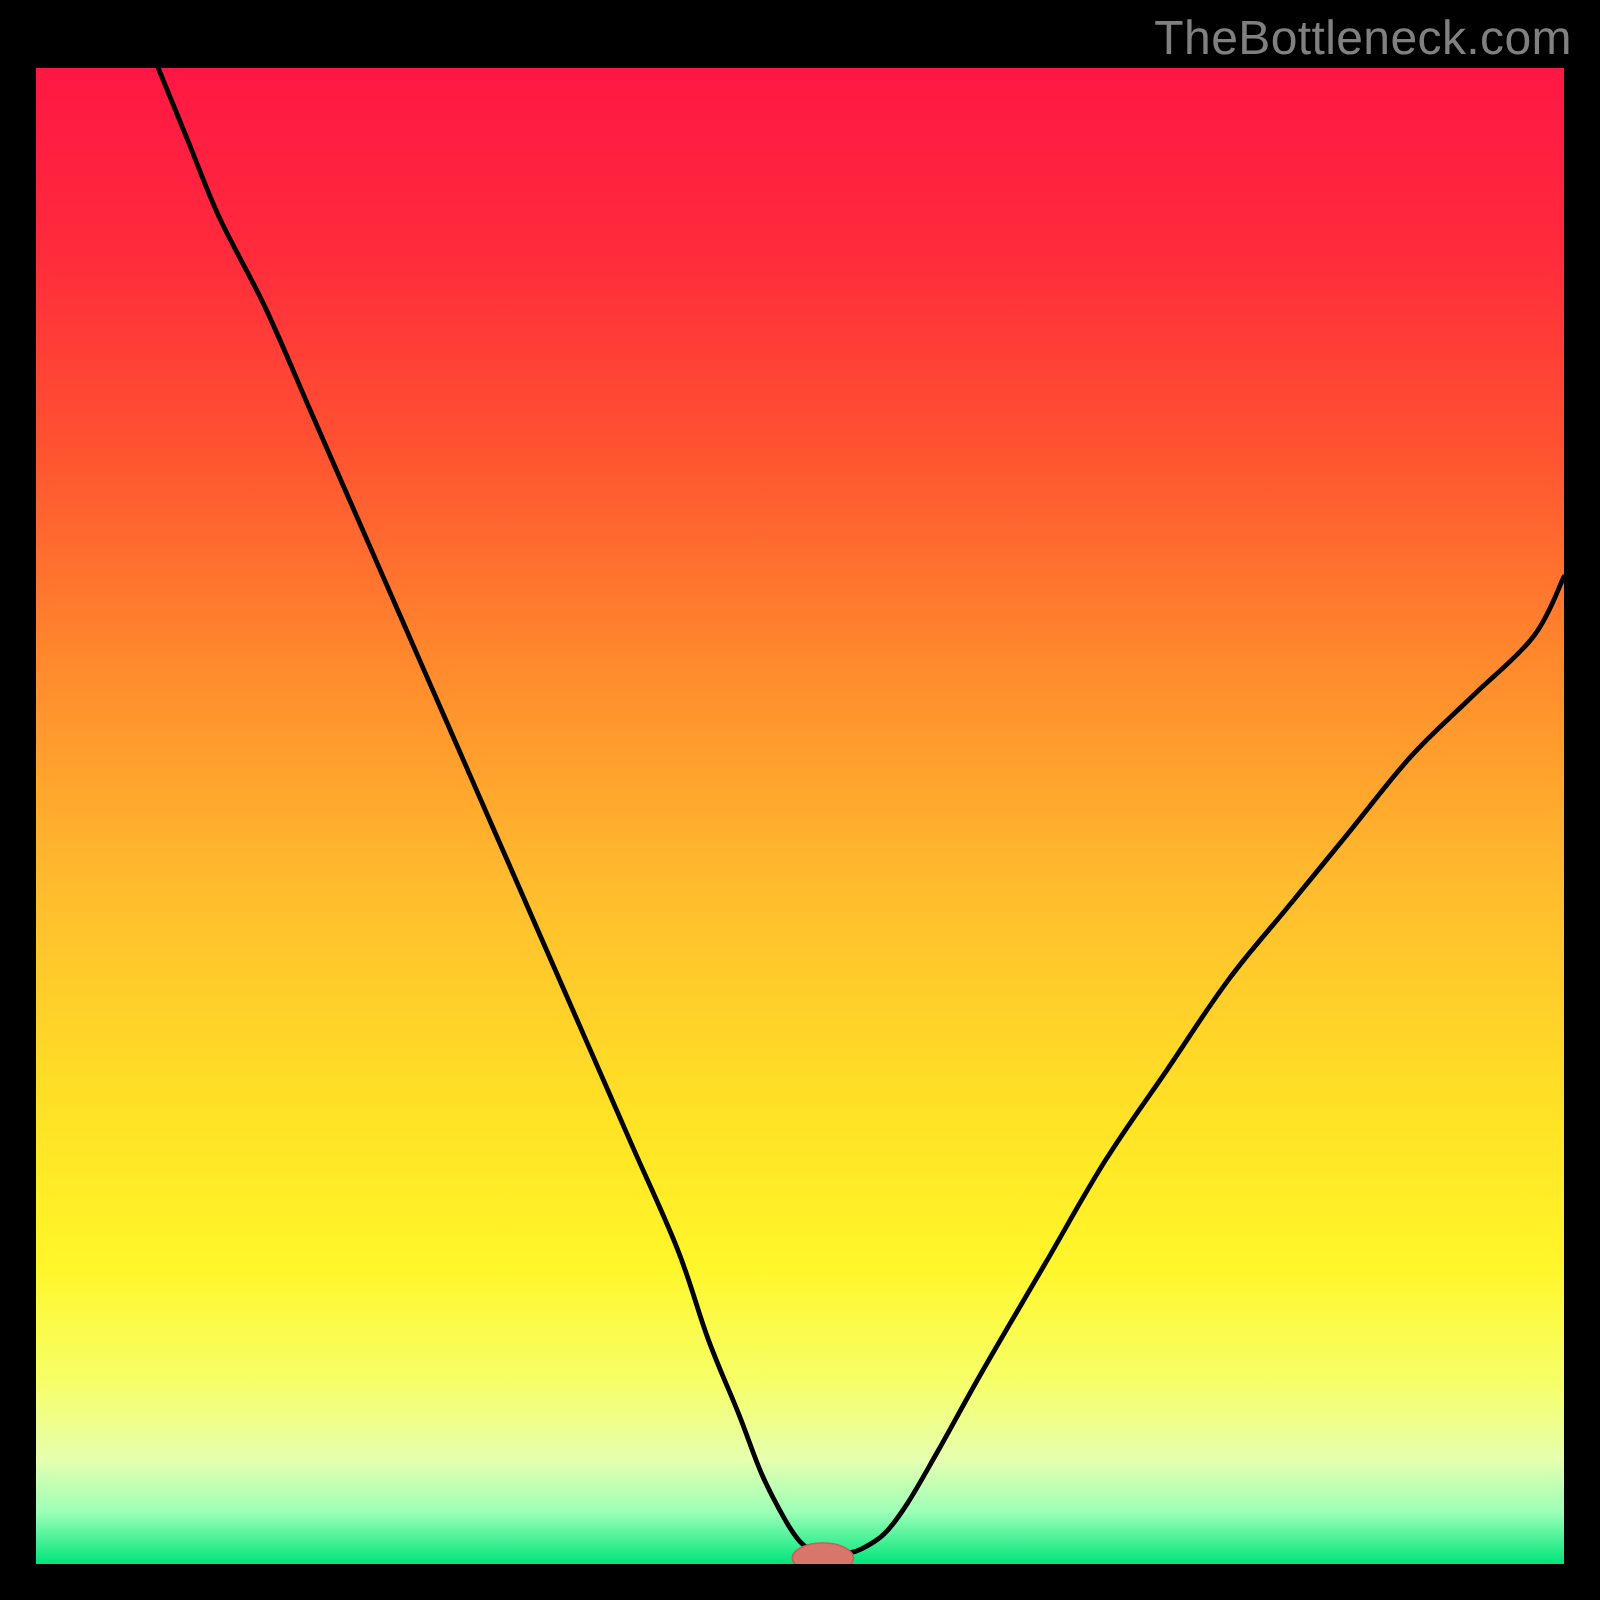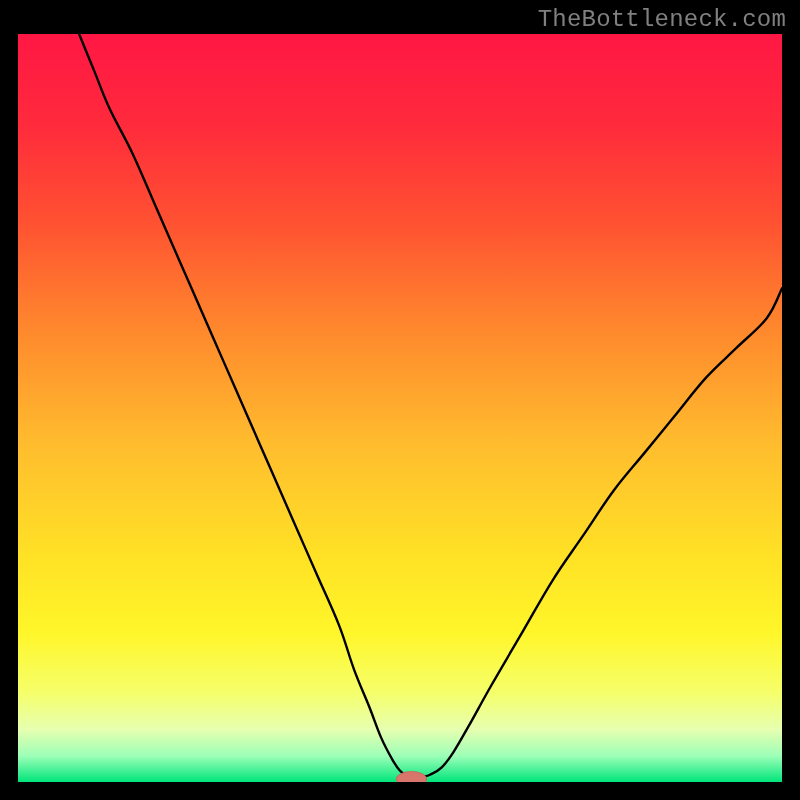--- a/index.html
+++ b/index.html
@@ -19,21 +19,20 @@
   }
   .watermark {
     position: absolute;
     top: 6px;
     right: 14px;
     color: #808080;
     font-size: 24px;
     font-weight: 500;
     letter-spacing: 0.2px;
     z-index: 20;
-    font-family: Liberation Mono, monospace;
   }
   .plot-wrap {
     position: absolute;
     left: 18px;
     top: 34px;
     width: 764px;
     height: 748px;
     background: #000;
   }
   svg.plot {

